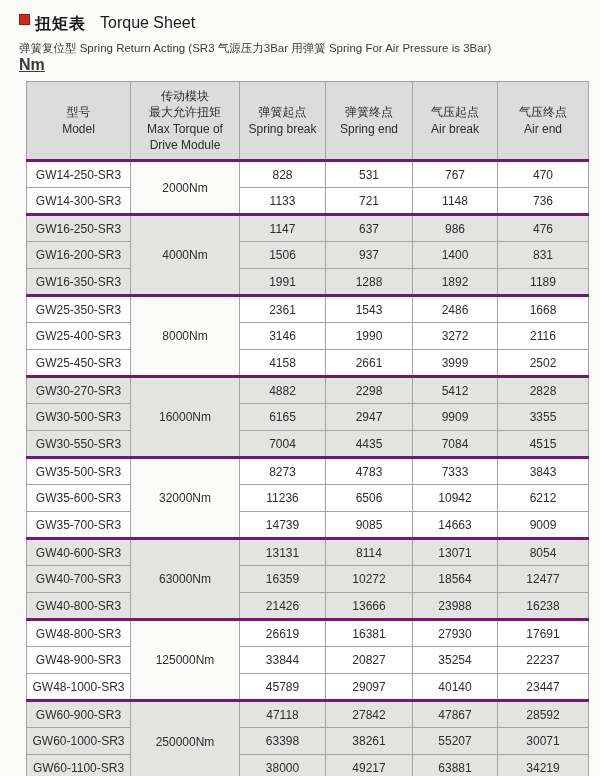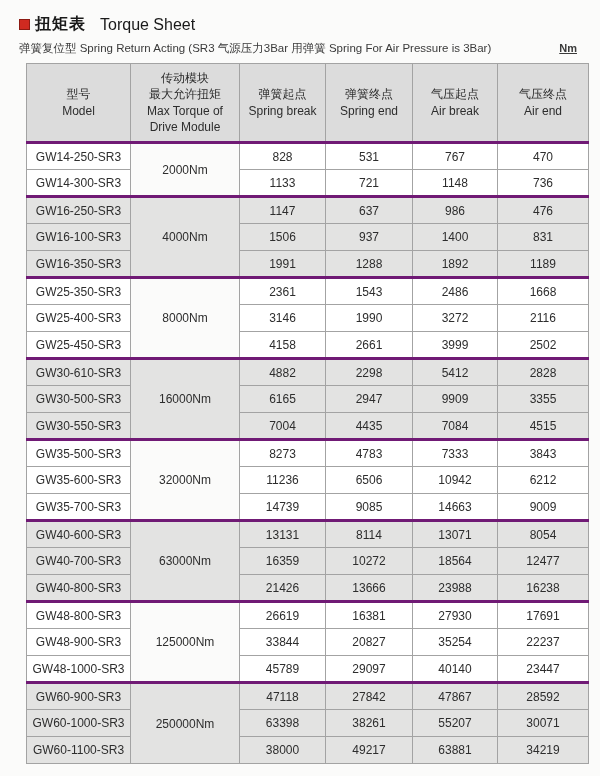--- a/index.html
+++ b/index.html
@@ -8,21 +8,20 @@
     height: 776px;
     background: #fbfbfa;
     font-family: "Liberation Sans", "DejaVu Sans", sans-serif;
     color: #2d2d2d;
     overflow: hidden;
   }
   .page { padding: 12px 12px 0 19px; }
 
   .title-row {
     display: flex;
-    align-items: center;
     margin-top: 2px;
   }
   .bullet {
     width: 11px;
     height: 11px;
     background: #cf2a20;
     border: 1px solid #8c1a12;
     display: inline-block;
     margin-right: 5px;
   }
@@ -38,23 +37,24 @@
     color: #1a1a1a;
     margin-left: 14px;
   }
   .subtitle-row {
     display: flex;
     justify-content: space-between;
     align-items: baseline;
     margin-top: 6px;
     margin-bottom: 7px;
     padding-right: 1px;
+    flex-direction: column;
   }
   .subtitle { font-size: 11.5px; color: #3a3a3a; }
-  .unit-label { font-size: 11px; font-weight: bold; color: #3a3a3a; margin-right: 10px; text-decoration: underline; }
+  .unit-label { font-size: 16px; font-weight: bold; color: #3a3a3a; margin-right: 10px; text-decoration: underline; }
 
   table.torque {
     border-collapse: collapse;
     table-layout: fixed;
     margin-left: 7px;
     width: 562px;
   }
   table.torque th,
   table.torque td {
     border: 1px solid #a3a3a3;
@@ -139,21 +139,21 @@
         </tr>
         <tr class="shaded group-start">
           <td>GW16-250-SR3</td>
           <td class="torque-cell" rowspan="3">4000Nm</td>
           <td>1147</td>
           <td>637</td>
           <td>986</td>
           <td>476</td>
         </tr>
         <tr class="shaded">
-          <td>GW16-100-SR3</td>
+          <td>GW16-200-SR3</td>
           <td>1506</td>
           <td>937</td>
           <td>1400</td>
           <td>831</td>
         </tr>
         <tr class="shaded">
           <td>GW16-350-SR3</td>
           <td>1991</td>
           <td>1288</td>
           <td>1892</td>
@@ -175,21 +175,21 @@
           <td>2116</td>
         </tr>
         <tr>
           <td>GW25-450-SR3</td>
           <td>4158</td>
           <td>2661</td>
           <td>3999</td>
           <td>2502</td>
         </tr>
         <tr class="shaded group-start">
-          <td>GW30-610-SR3</td>
+          <td>GW30-270-SR3</td>
           <td class="torque-cell" rowspan="3">16000Nm</td>
           <td>4882</td>
           <td>2298</td>
           <td>5412</td>
           <td>2828</td>
         </tr>
         <tr class="shaded">
           <td>GW30-500-SR3</td>
           <td>6165</td>
           <td>2947</td>

